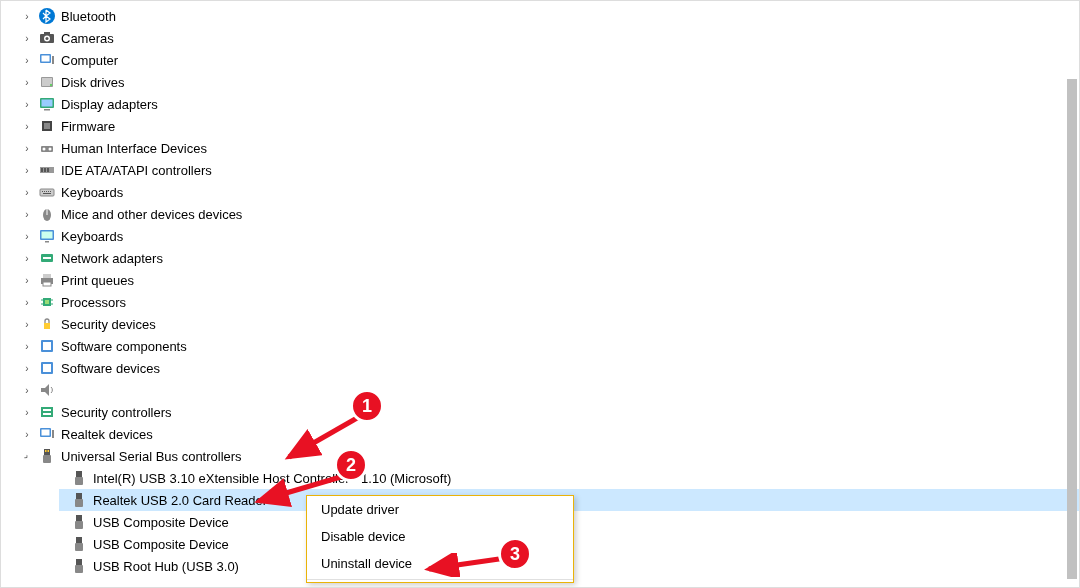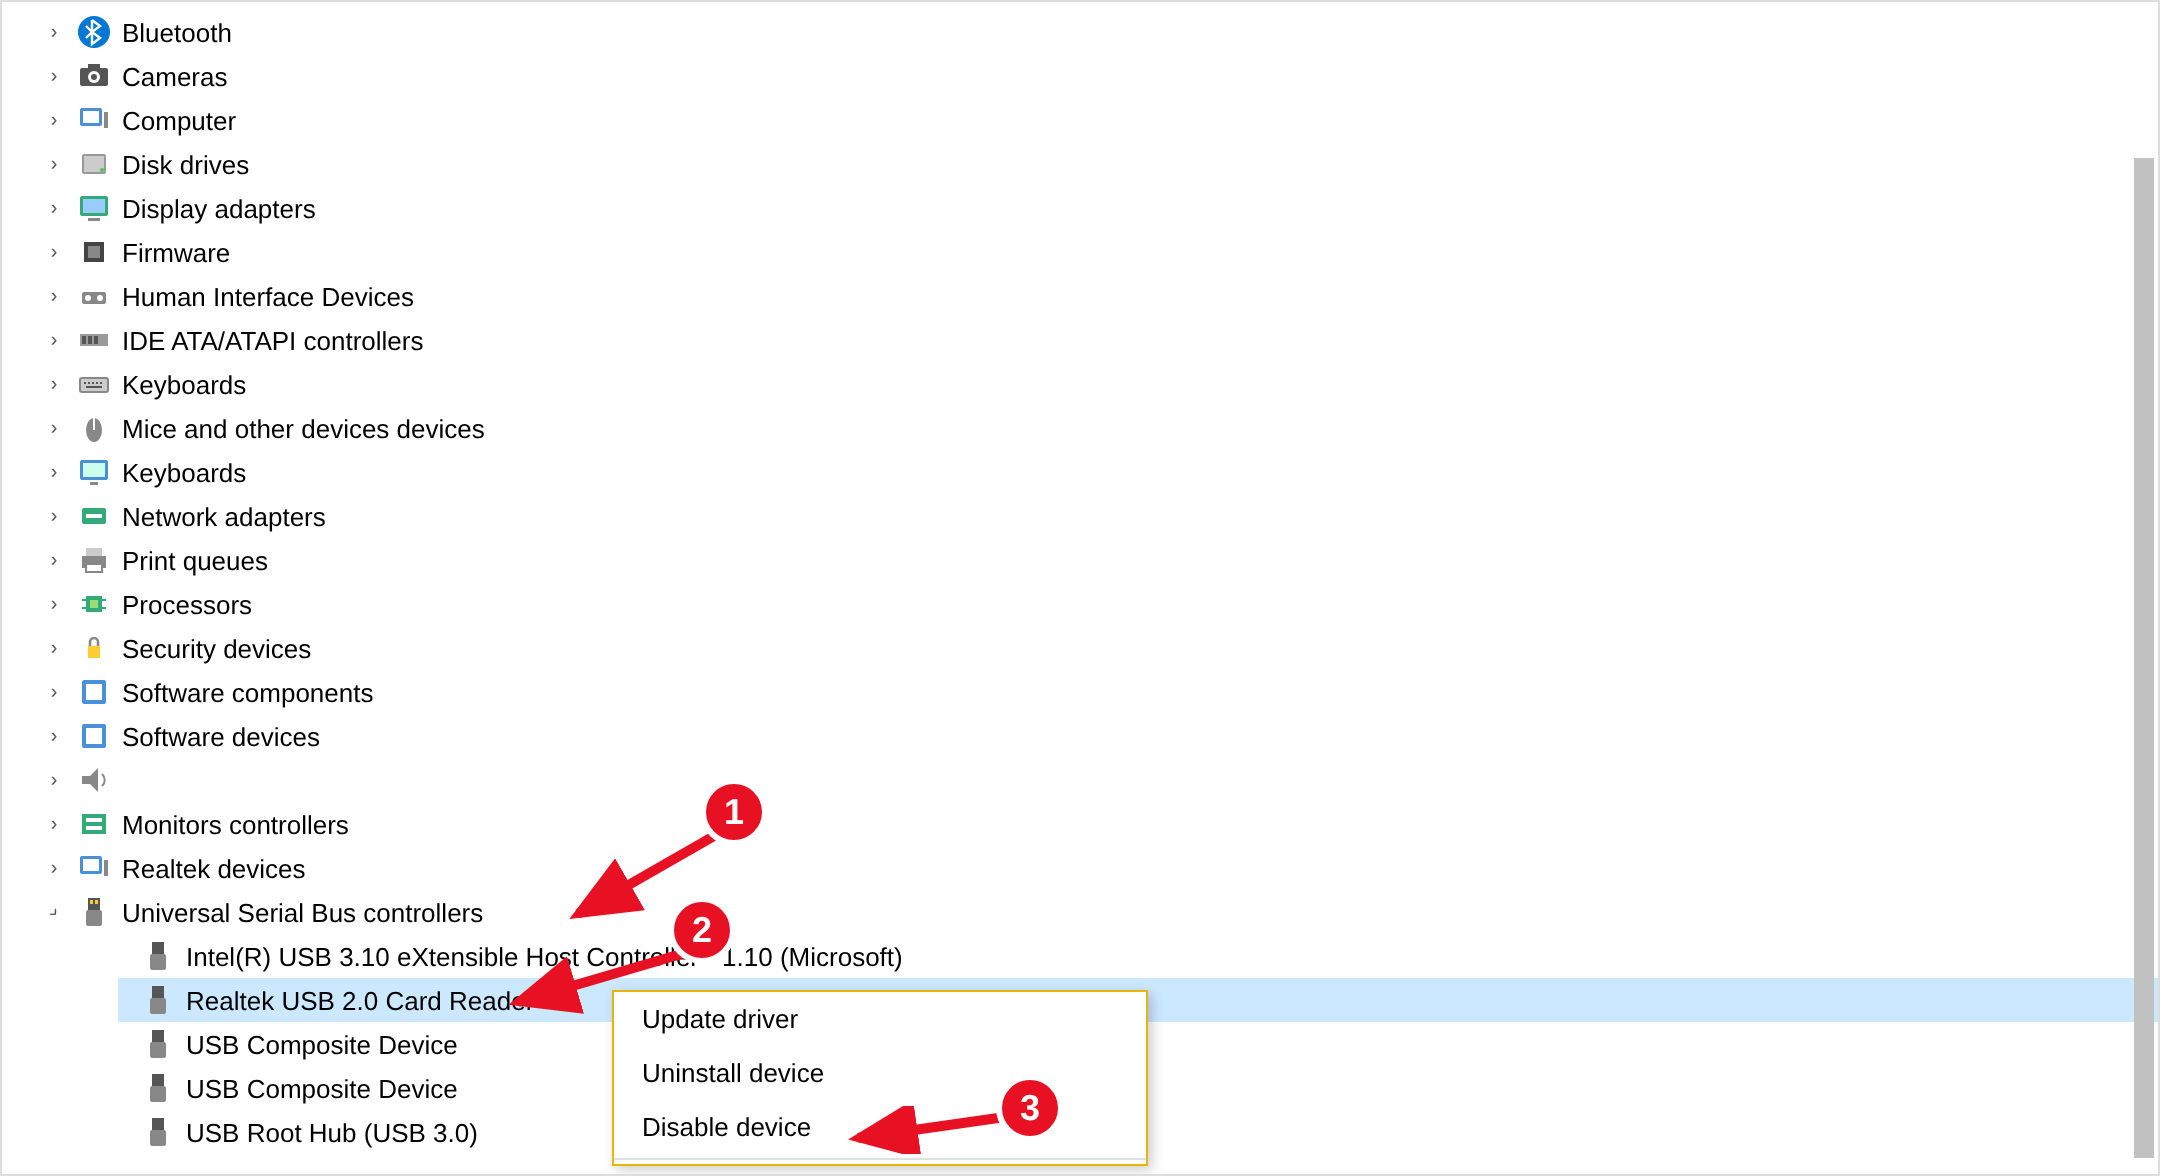--- a/index.html
+++ b/index.html
@@ -307,21 +307,21 @@
   </div>
   <div class="tree-item">
     <span class="expander">›</span>
     <span class="icon">
       <svg class="device-icon" viewBox="0 0 16 16">
           <rect x="2" y="3" width="12" height="10" fill="#3a7"></rect>
           <rect x="4" y="5" width="8" height="2" fill="#fff"></rect>
           <rect x="4" y="9" width="8" height="2" fill="#fff"></rect>
         </svg>
     </span>
-    <span class="label">Monitors controllers</span>
+    <span class="label">Security controllers</span>
   </div>
   <div class="tree-item">
     <span class="expander">›</span>
     <span class="icon">
       <svg class="device-icon" viewBox="0 0 16 16">
           <rect x="1" y="2" width="11" height="9" rx="1" fill="#4a90d9"></rect>
           <rect x="2.5" y="3.5" width="8" height="6" fill="#fff"></rect>
           <rect x="13" y="4" width="2" height="8" fill="#888"></rect>
         </svg>
     </span>
@@ -384,22 +384,22 @@
             <rect x="4" y="7" width="8" height="8" rx="1" fill="#888"></rect>
           </svg>
         </span>
       <span class="label">USB Root Hub (USB 3.0)</span>
     </div>
   </div>
 </div>
 
 <div class="context-menu">
   <div class="menu-item">Update driver</div>
+  <div class="menu-item">Disable device</div>
   <div class="menu-item">Uninstall device</div>
-  <div class="menu-item">Disable device</div>
   <div class="separator"></div>
 </div>
 
 <div class="scrollbar"></div>
 
 <svg class="arrow" style="left:278px; top:408px;" width="90" height="55">
   <defs>
       <marker id="ah1" markerWidth="8" markerHeight="8" refX="6" refY="3" orient="auto">
         <polygon points="0,0 7,3 0,6" fill="#e81123"></polygon>
       </marker>

